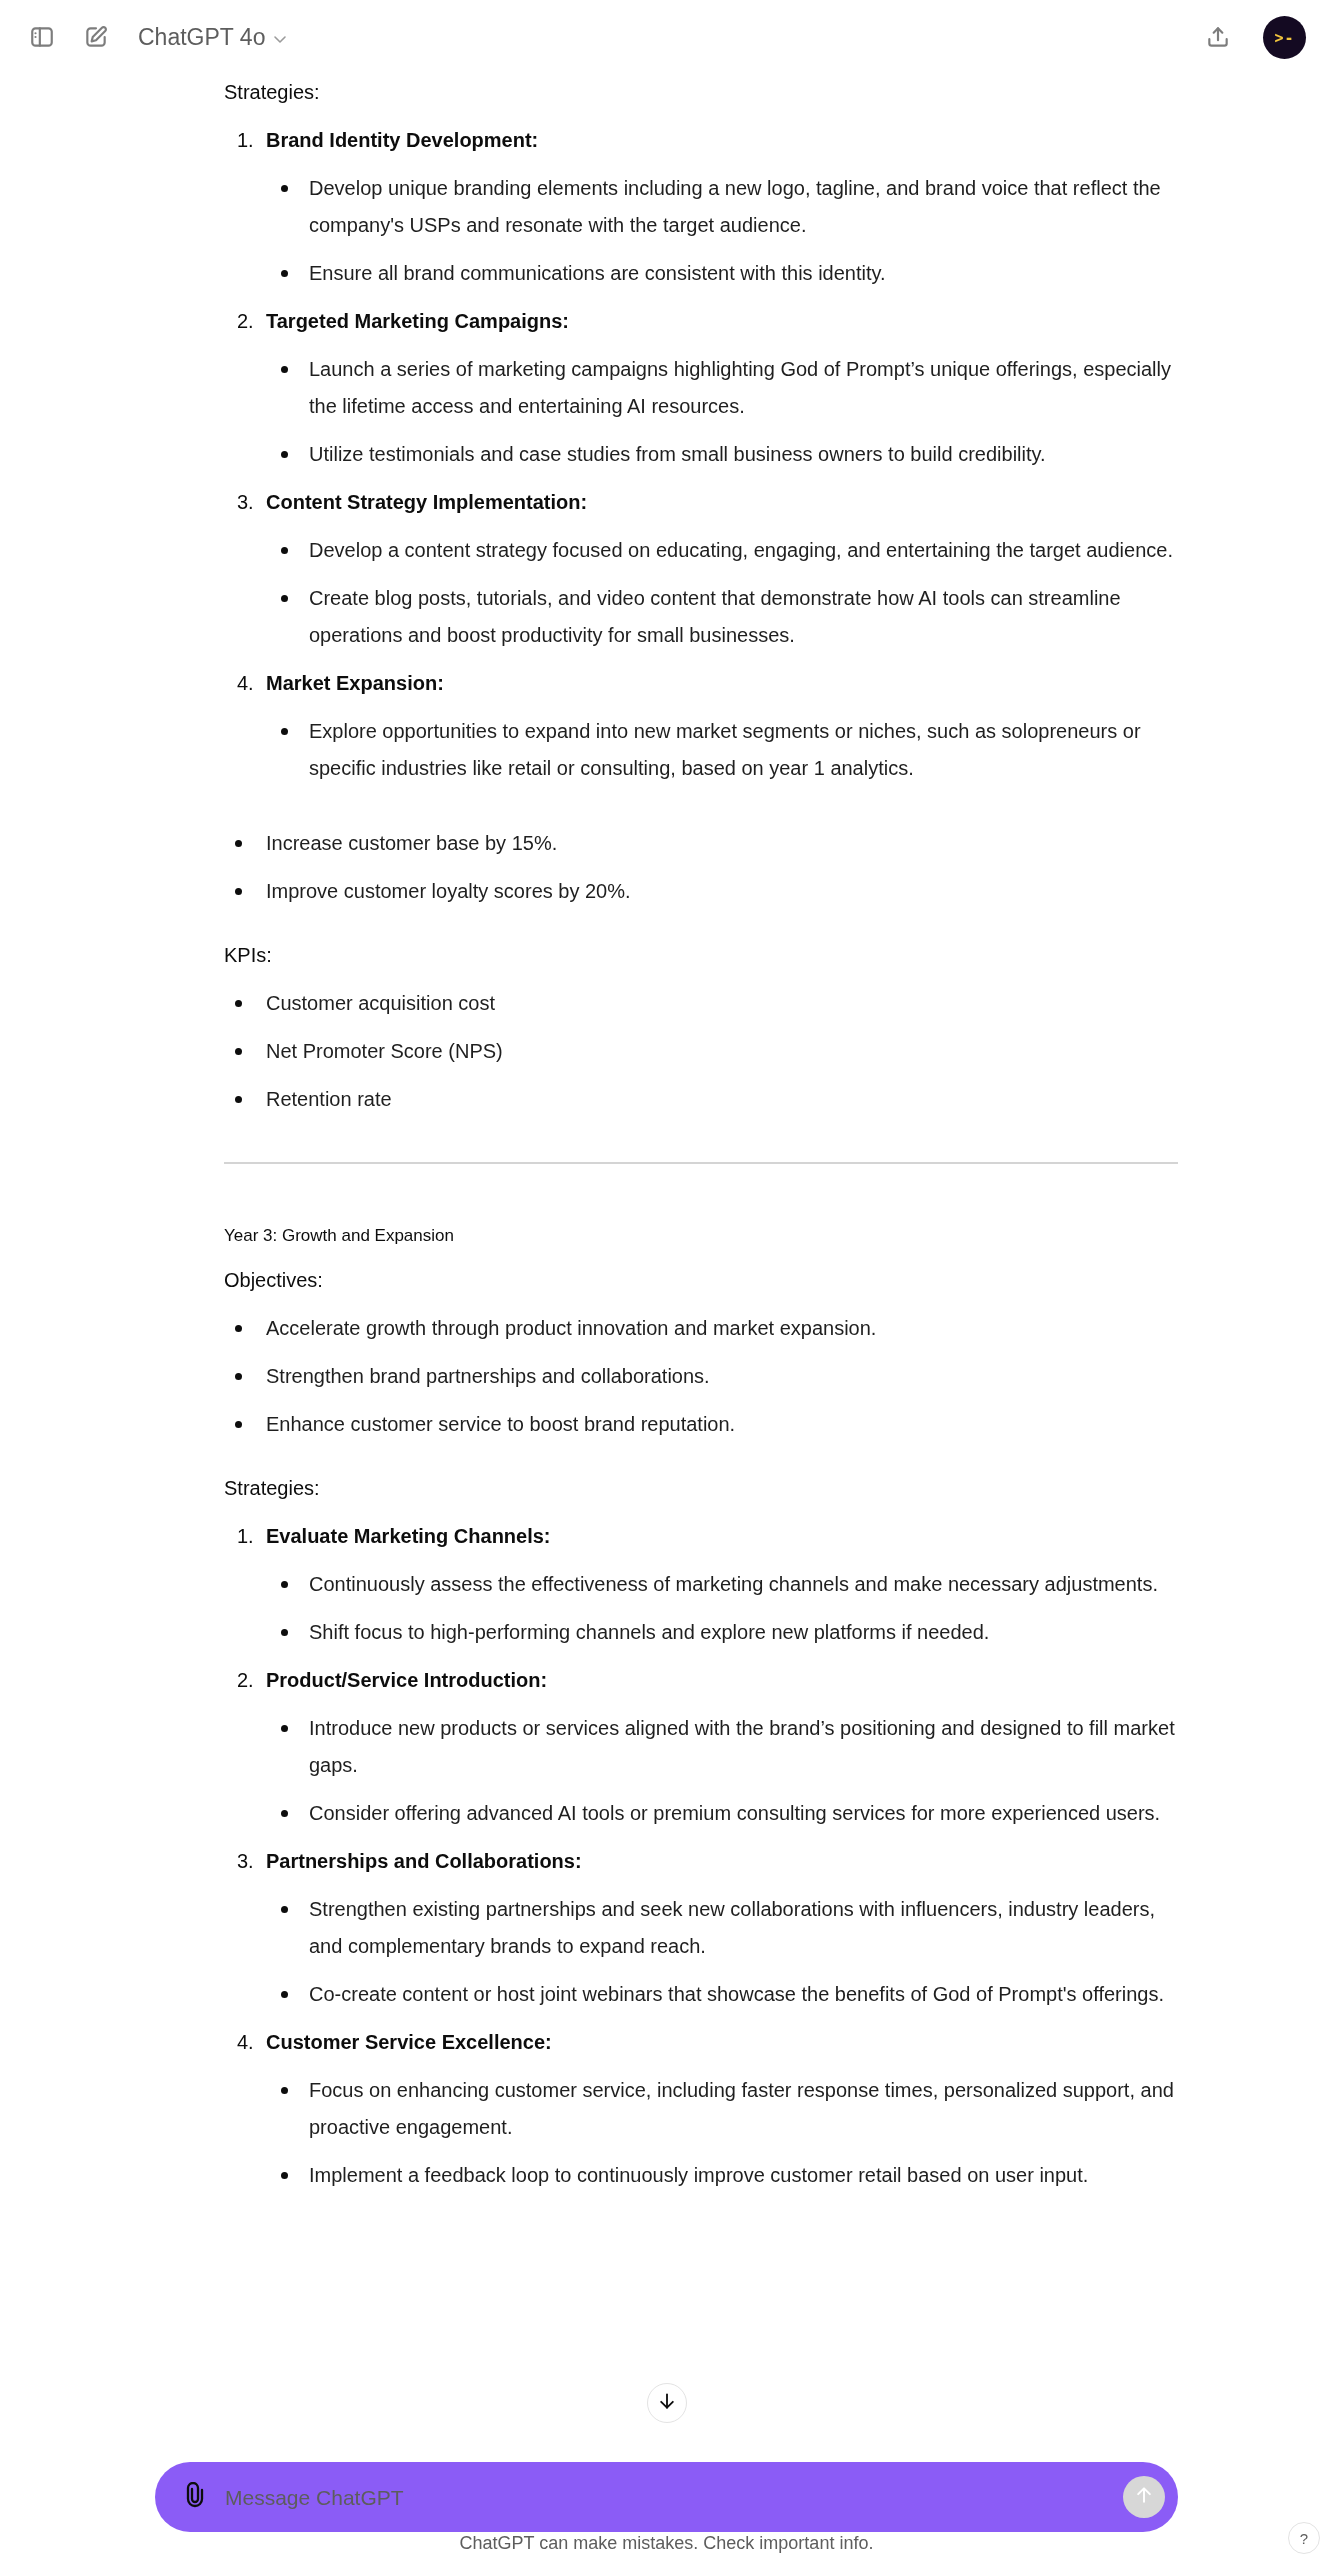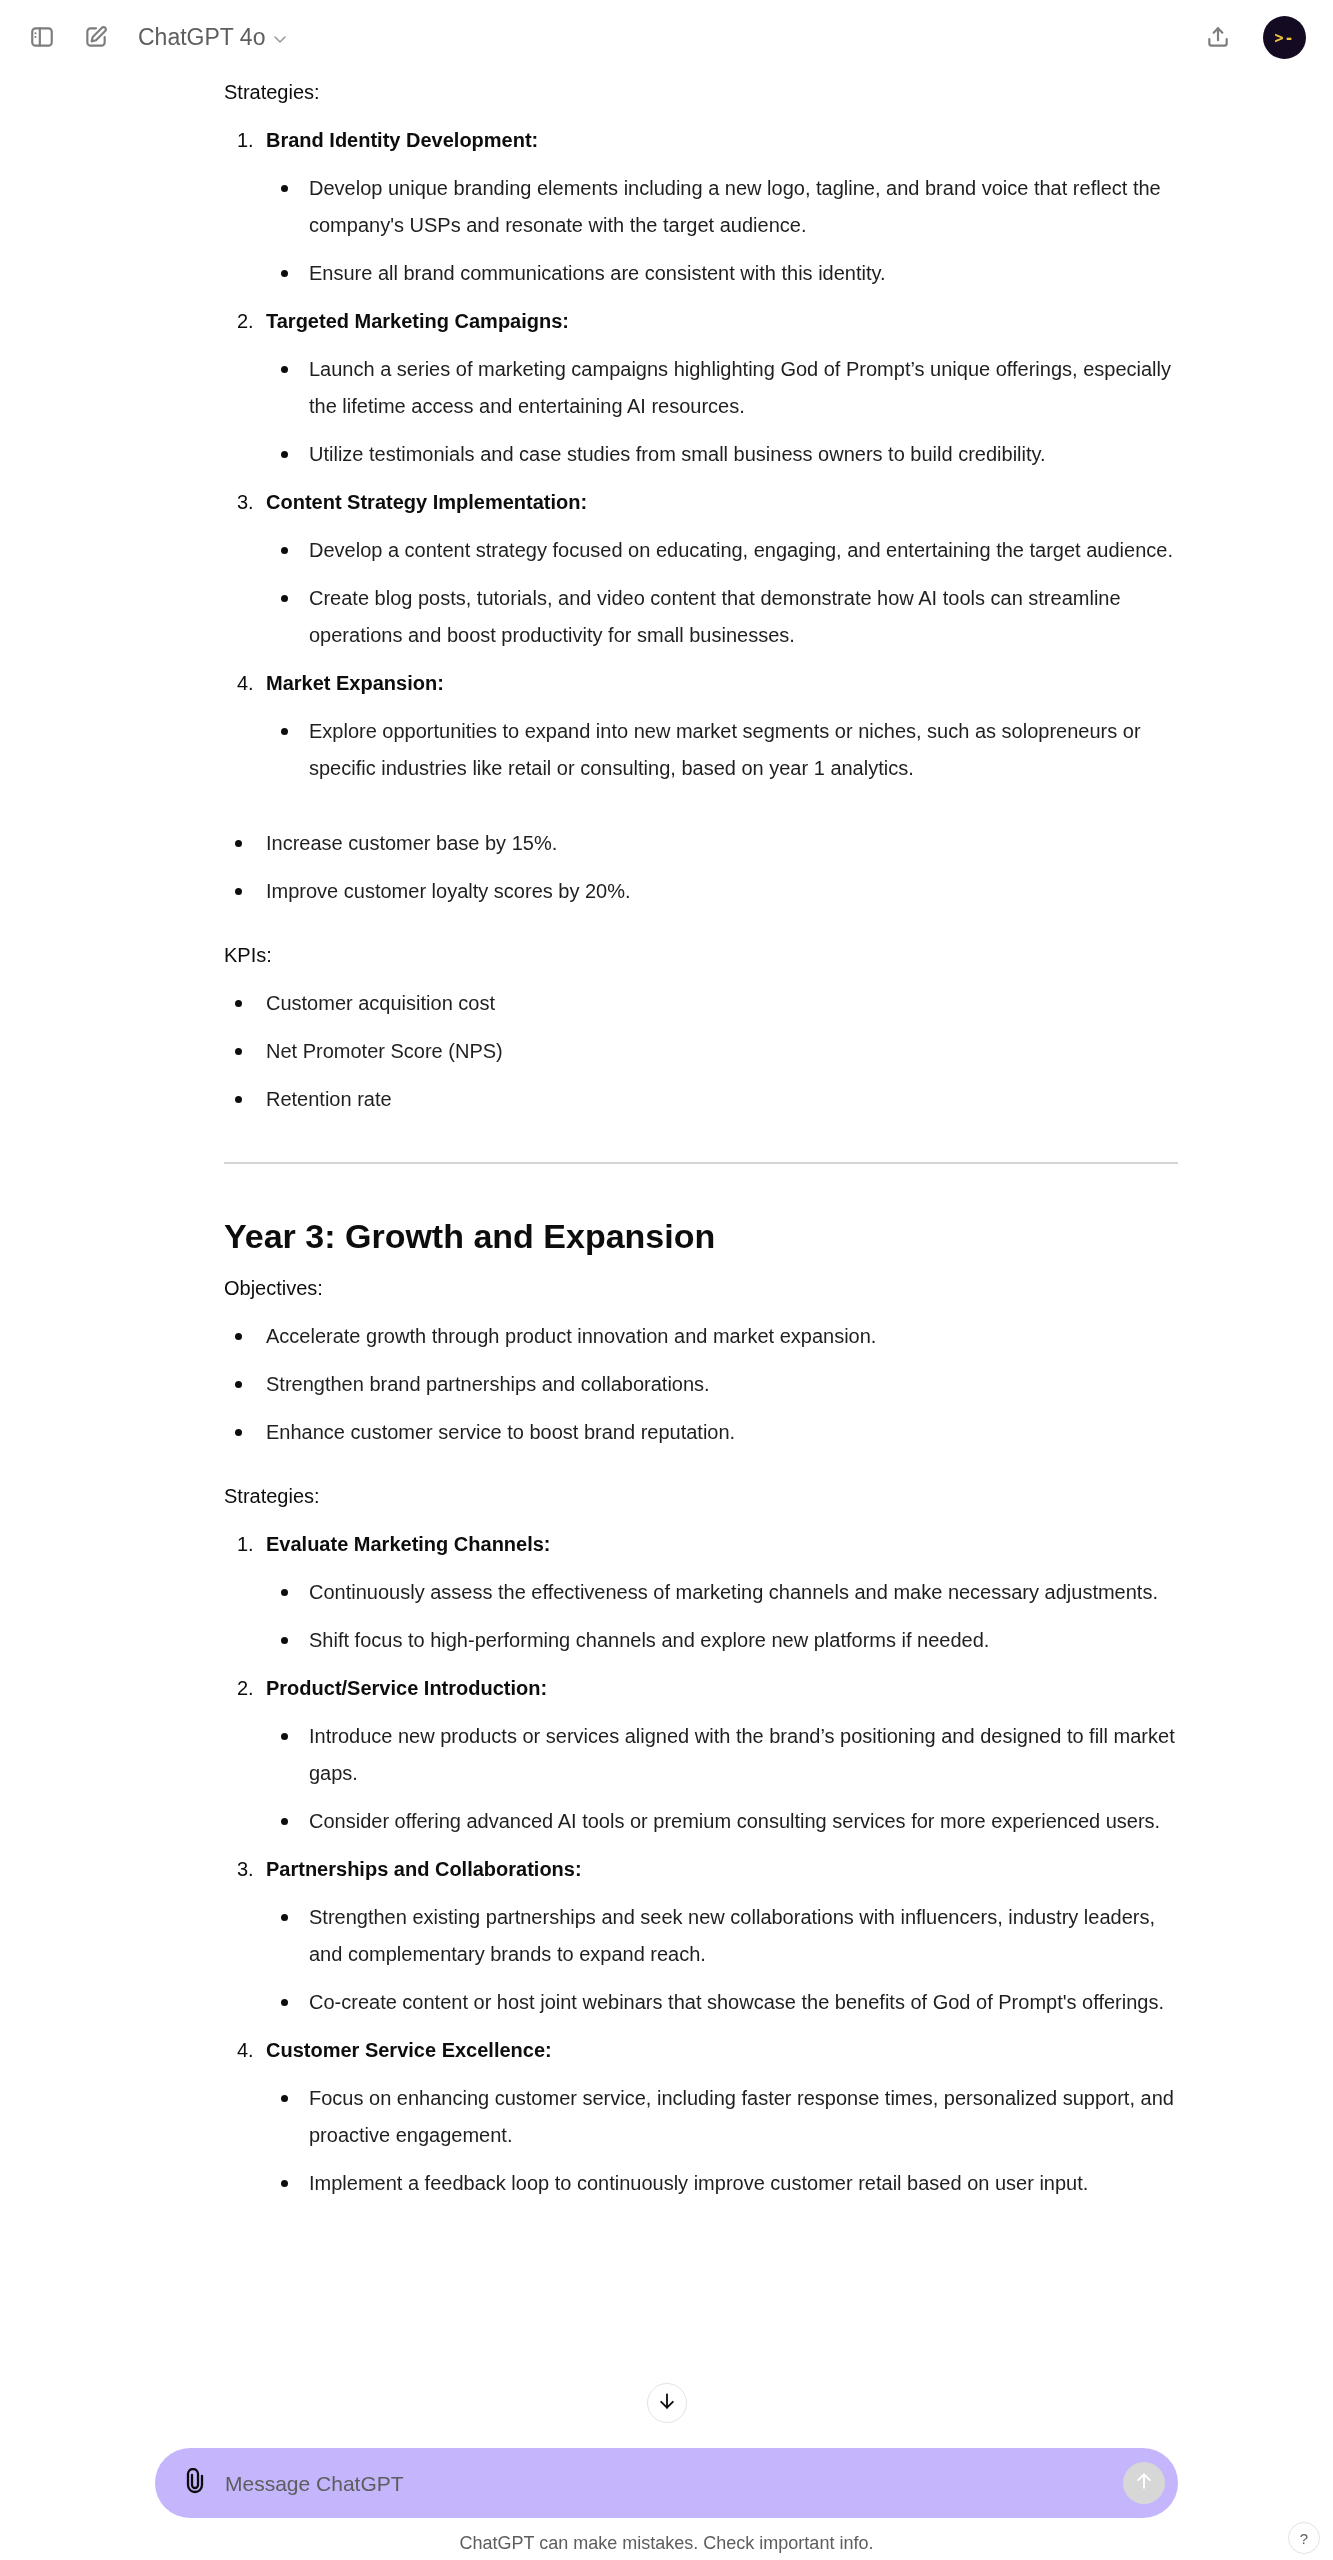--- a/index.html
+++ b/index.html
@@ -124,23 +124,23 @@
   }
   ul.plain > li::before { left: 11px; }
 
   .section-gap { height: 16px; }
   hr.divider {
     border: none;
     border-top: 2px solid #d4d4d4;
     margin: 44px 0 54px 0;
   }
   h3.year-heading {
-    font-size: 34px;
-    font-weight: 700;
-    margin: 0 0 16px 0;
+    font-size: 17px;
+    font-weight: 400;
+    margin: 0 0 8px 0;
     line-height: 36px;
     color: #0d0d0d;
   }
 
   
   .scroll-down {
     position: absolute;
     left: 647px; top: 2383px;
     width: 38px; height: 38px;
     border-radius: 50%;
@@ -155,24 +155,24 @@
   .composer-wrap {
     position: absolute;
     left: 0; right: 0;
     top: 2430px;
     bottom: 0;
     background: #ffffff;
     z-index: 4;
   }
   .composer {
     position: absolute;
-    left: 155px; top: 18px;
+    left: 155px; top: 32px;
     width: 1023px; height: 70px;
     border-radius: 35px;
-    background: #c4b5fd;
+    background: #8b5cf6;
   }
   .attach {
     position: absolute;
     left: 22px; top: 17px;
     width: 36px; height: 36px;
     display: flex; align-items: center; justify-content: center;
     cursor: pointer;
   }
   .composer input {
     position: absolute;

